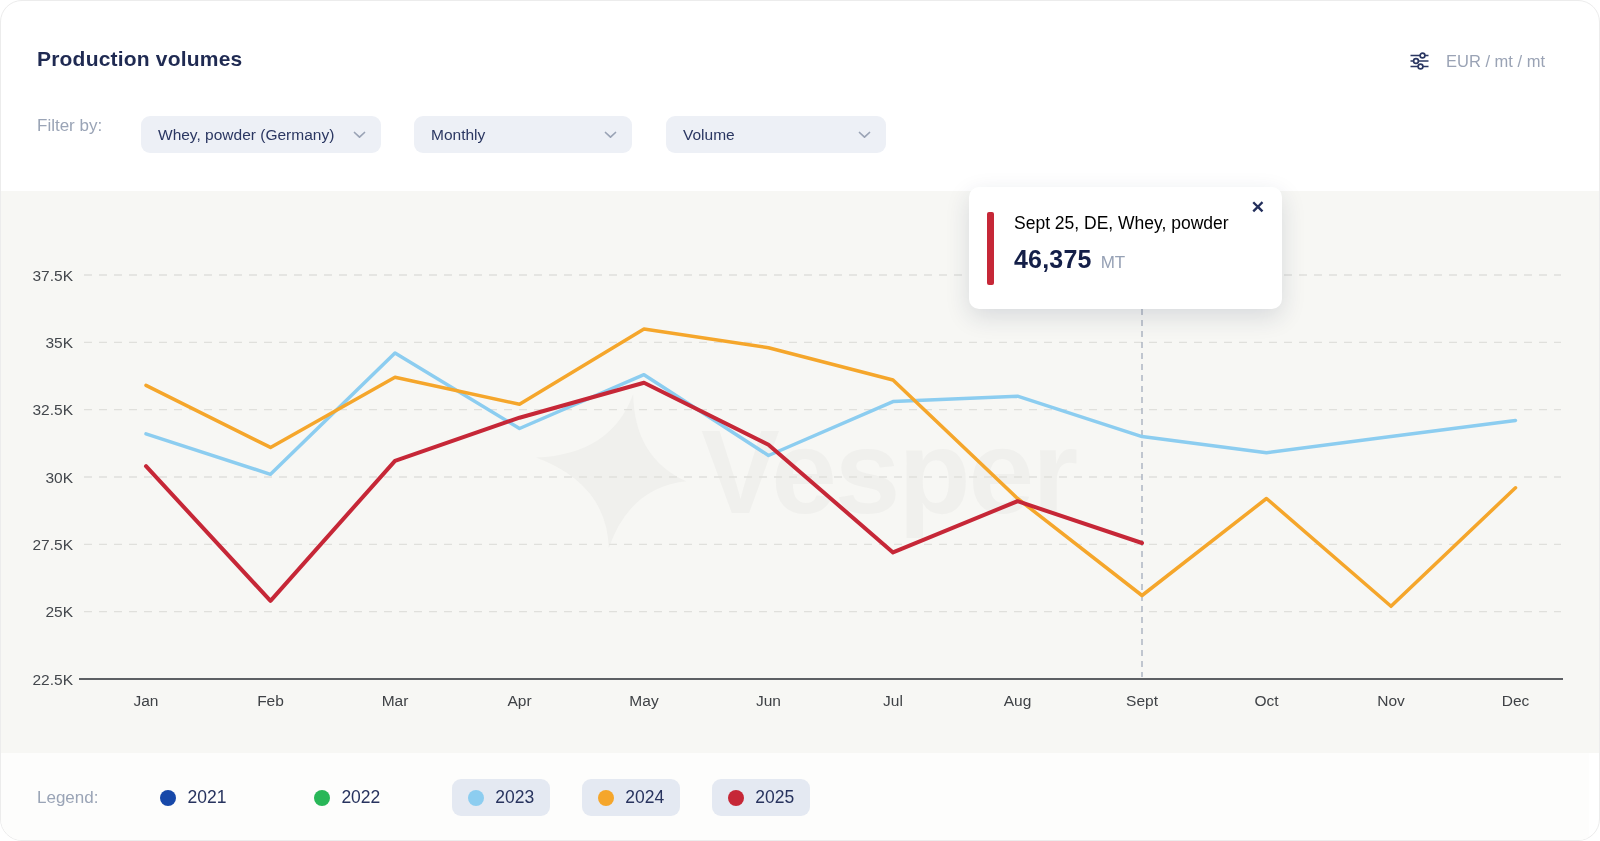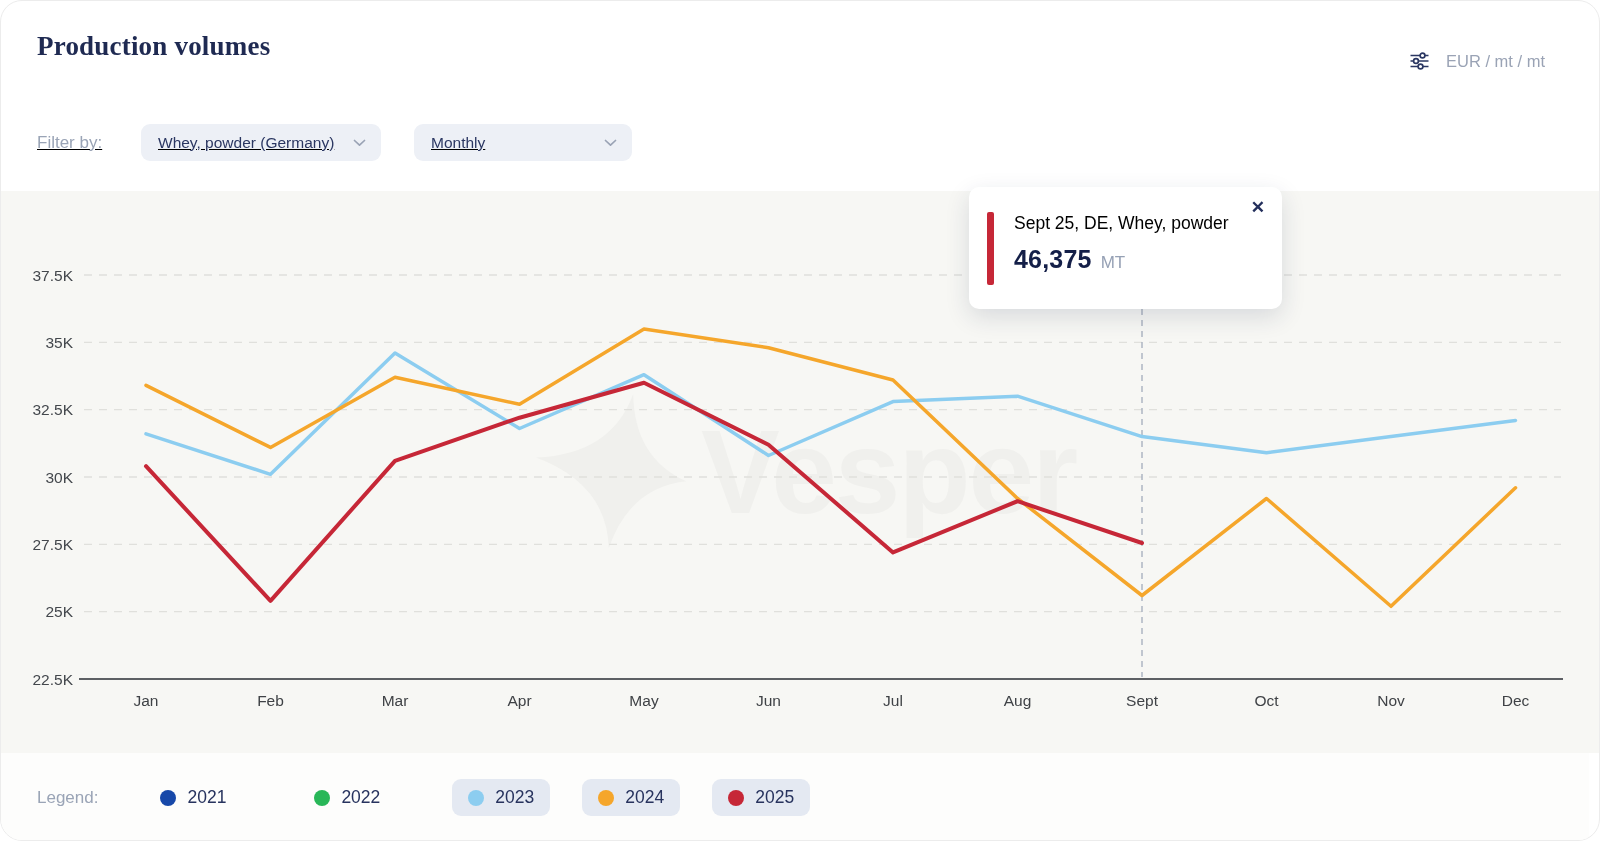--- a/index.html
+++ b/index.html
@@ -3,29 +3,29 @@
 <meta charset="utf-8">
 <style>
   html,body{margin:0;padding:0;background:#ffffff;}
   *{box-sizing:border-box;}
   body{font-family:"Liberation Sans", sans-serif; -webkit-font-smoothing:antialiased;}
   .card{
     position:relative; width:1600px; height:841px; background:#ffffff;
     border:1px solid #ececec; border-radius:22px; overflow:hidden;
   }
   .page-title{
-    position:absolute; left:36px; top:30px; font-size:27px; font-weight:700;
-    color:#1f2a52; letter-spacing:.2px;font-family:Liberation Serif, serif;
+    position:absolute; left:36px; top:46px; font-size:21px; font-weight:700;
+    color:#1f2a52; letter-spacing:.2px;
   }
   .unit-switch{
     position:absolute; right:54px; top:50px; display:flex; align-items:center; gap:16px;
   }
   .unit-switch .unit-label{ color:#9aa3b5; font-size:16.5px; }
   .filter-row{
-    position:absolute; left:36px; top:123px; display:flex; align-items:center;text-decoration:underline;
+    position:absolute; left:36px; top:115px; display:flex; align-items:flex-start;
   }
   .filter-label{ color:#9aa4b6; font-size:17px; width:104px; }
   .dropdown{
     height:37px; background:#edf0f6; border-radius:9px; display:flex;
     align-items:center; justify-content:space-between; padding:0 15px 0 17px;
     cursor:pointer; color:#2b3762; font-size:15.5px;
   }
   .dd1{ width:240px; }
   .dd2{ width:218px; margin-left:33px; }
   .dd3{ width:220px; margin-left:34px; }
@@ -97,20 +97,28 @@
       </span>
     </div>
     <div class="dropdown dd2">
       <span>Monthly</span>
       <span style="display:inline-flex;">
         <svg width="13" height="8" viewBox="0 0 13 8" fill="none">
             <polyline points="1.5,1.5 6.5,6.2 11.5,1.5" stroke="#9aa3b5" stroke-width="1.7" stroke-linecap="round" stroke-linejoin="round"></polyline>
           </svg>
       </span>
     </div>
+    <div class="dropdown dd3">
+      <span>Volume</span>
+      <span style="display:inline-flex;">
+        <svg width="13" height="8" viewBox="0 0 13 8" fill="none">
+            <polyline points="1.5,1.5 6.5,6.2 11.5,1.5" stroke="#9aa3b5" stroke-width="1.7" stroke-linecap="round" stroke-linejoin="round"></polyline>
+          </svg>
+      </span>
+    </div>
   </div>
 
   <div class="chart-section">
     <svg id="chart-svg" width="1600" height="562" viewBox="0 0 1600 562">
         <g fill="#f0f0ed">
           <path d="M0,-78 Q11,-15 66,0 Q11,15 0,78 Q-12,15 -86,0 Q-12,-15 0,-78 Z" transform="translate(620,280) rotate(9)"></path>
           <text x="700" y="322" font-size="118" font-weight="700" letter-spacing="-2">Vesper</text>
         </g>
         <text x="72" y="493.5" text-anchor="end" font-size="15.5" fill="#43474c">22.5K</text>
         <line x1="83" y1="420.6666666666667" x2="1560" y2="420.6666666666667" stroke="#e0e0dc" stroke-width="1.3" stroke-dasharray="8 7"></line>

